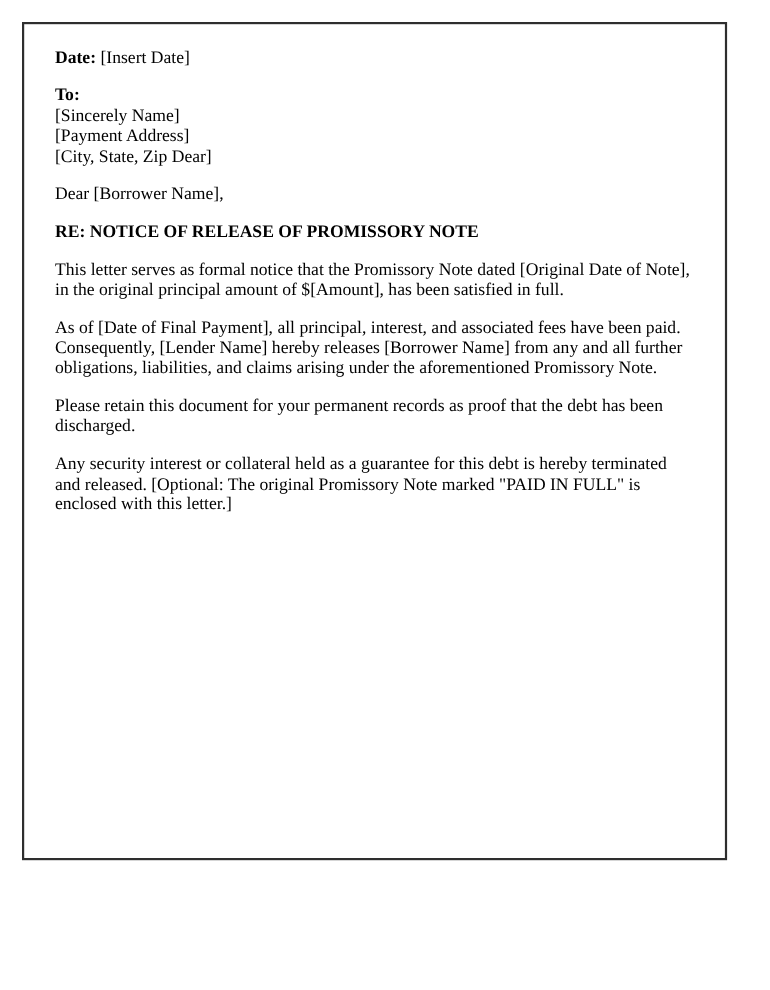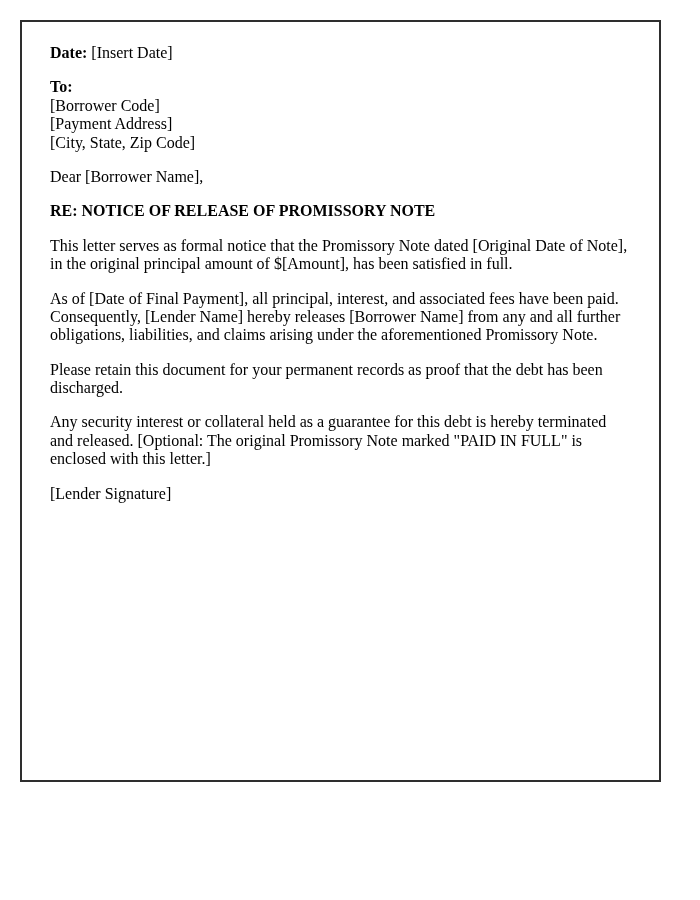--- a/index.html
+++ b/index.html
@@ -43,34 +43,33 @@
 </style>
 </head>
 <body>
 
 <div class="page">
   <div class="letter">
 
     <p><span class="bold">Date:</span> <span>[Insert Date]</span></p>
 
     <p><span class="bold">To:</span><br>
-      <span>[Borrower Code]</span><br>
+      <span>[Sincerely Name]</span><br>
       <span>[Payment Address]</span><br>
-      <span>[City, State, Zip Code]</span></p>
+      <span>[City, State, Zip Dear]</span></p>
 
     <p>Dear [Borrower Name],</p>
 
     <p><span class="bold">RE: NOTICE OF RELEASE OF PROMISSORY NOTE</span></p>
 
     <p>This letter serves as formal notice that the Promissory Note dated [Original Date of Note], in the original principal amount of $[Amount], has been satisfied in full.</p>
 
     <p>As of [Date of Final Payment], all principal, interest, and associated fees have been paid. Consequently, [Lender Name] hereby releases [Borrower Name] from any and all further obligations, liabilities, and claims arising under the aforementioned Promissory Note.</p>
 
     <p>Please retain this document for your permanent records as proof that the debt has been discharged.</p>
 
     <p>Any security interest or collateral held as a guarantee for this debt is hereby terminated and released. [Optional: The original Promissory Note marked "PAID IN FULL" is enclosed with this letter.]</p>
 
 
-    <p>[Lender Signature]</p>
 
 
   </div>
 </div>
 
 </body></html>

